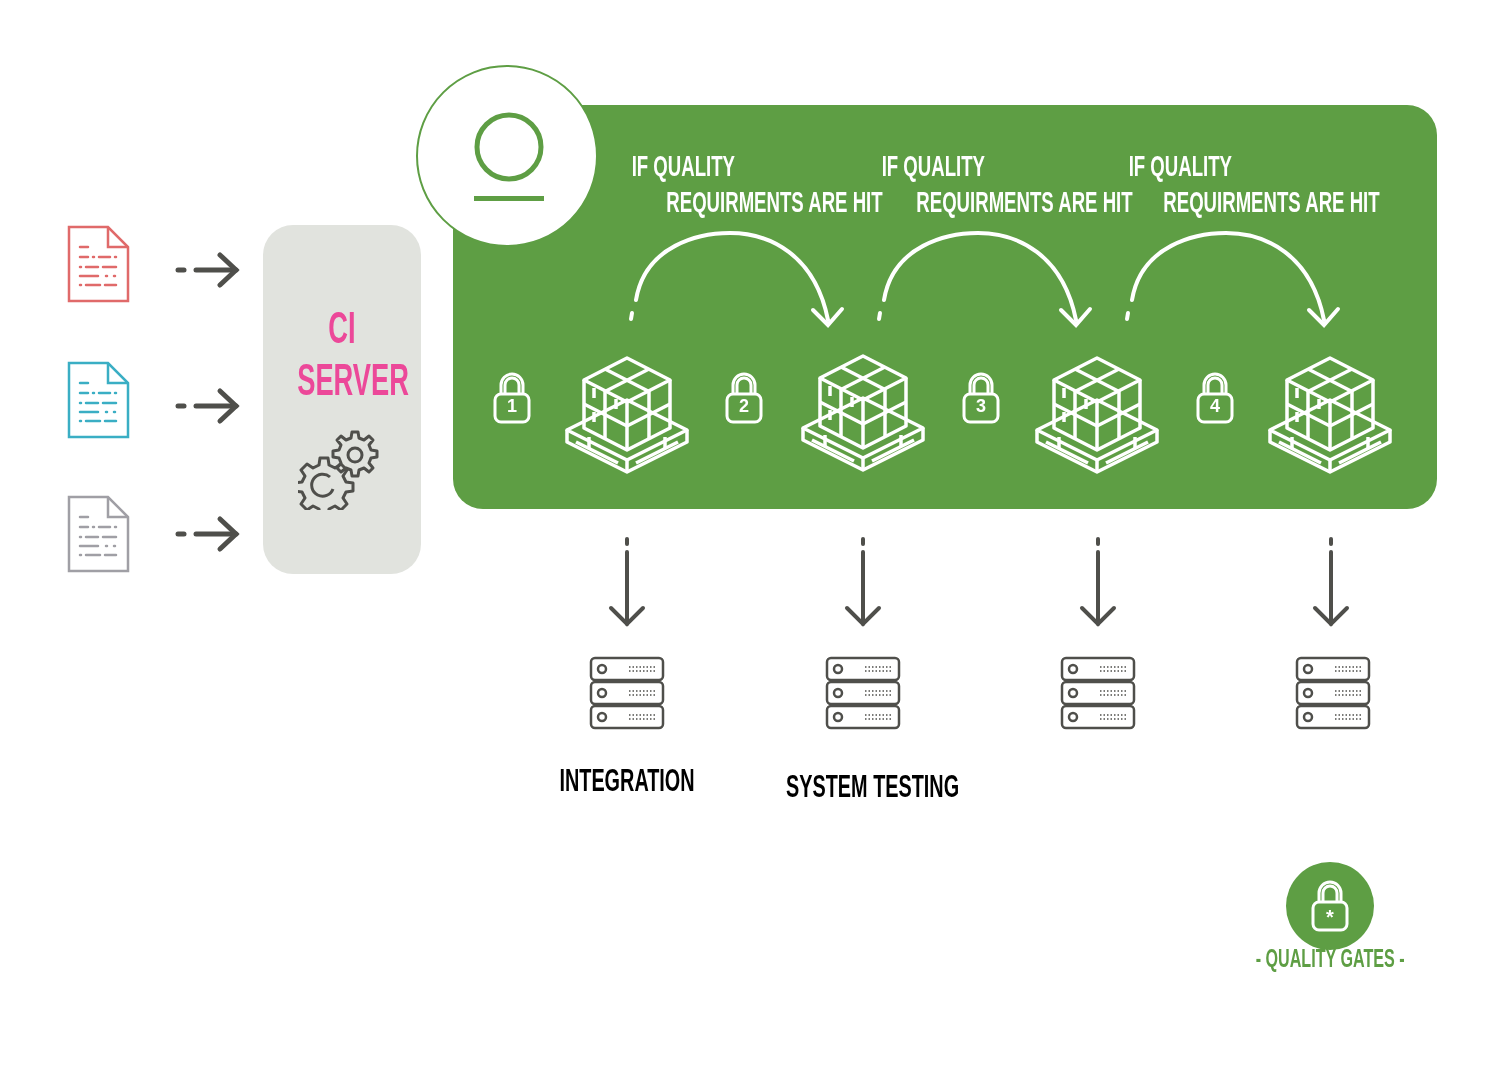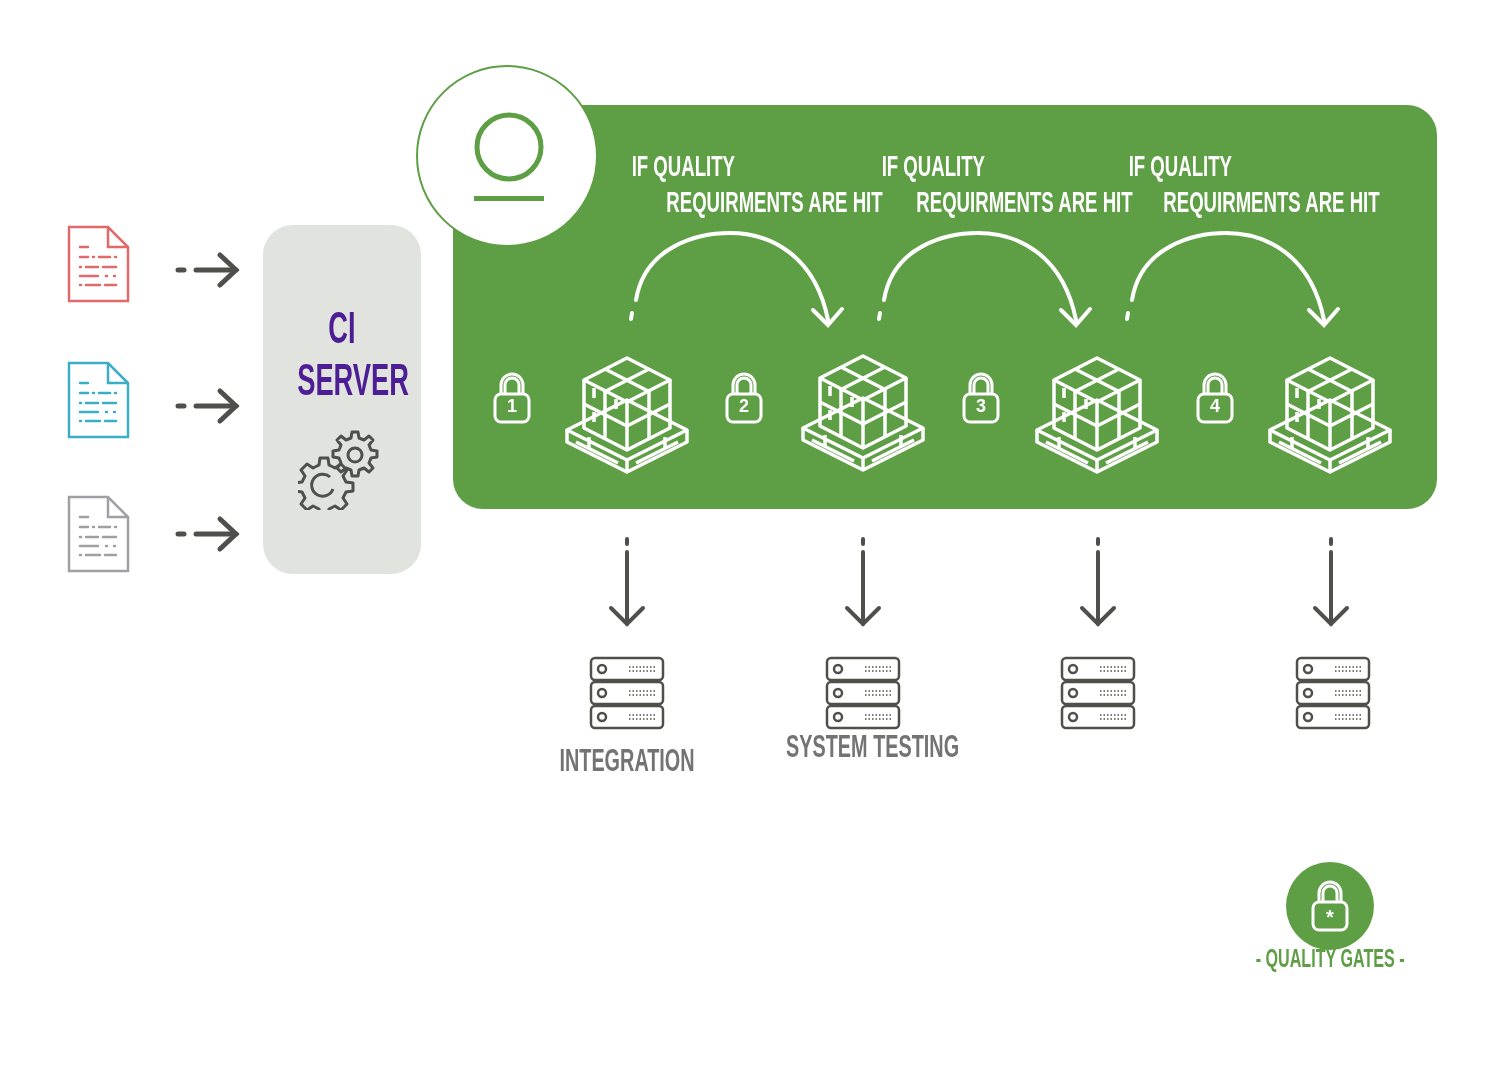--- a/index.html
+++ b/index.html
@@ -5,23 +5,23 @@
   html, body { margin:0; padding:0; background:#ffffff; }
   body { width:1508px; height:1072px; position:relative; overflow:hidden;
          font-family:"Liberation Sans", sans-serif; }
   .abs { position:absolute; }
   .cond { font-family:"Liberation Sans", sans-serif; font-weight:bold;
           transform:scaleX(0.62); transform-origin:center; white-space:nowrap; }
   #green-panel { left:453px; top:105px; width:984px; height:404px; background:#5e9e44; border-radius:30px; }
   #badge { left:416px; top:65px; width:182px; height:182px; border-radius:50%;
            background:#fff; border:2px solid #5e9e44; box-sizing:border-box; }
   #ci-box { left:263px; top:225px; width:158px; height:349px; background:#e1e3de; border-radius:30px; }
-  .ci-text { left:263px; width:158px; text-align:center; color:#4c1d95; font-size:44px; line-height:44px; }
+  .ci-text { left:263px; width:158px; text-align:center; color:#ec4899; font-size:44px; line-height:44px; }
   .req-text { color:#fff; font-size:30px; line-height:36px; width:260px; }
-  .env-label { color:#737373; font-size:32px; width:260px; text-align:center; }
+  .env-label { color:#000000; font-size:32px; width:260px; text-align:center;margin-top:20px; }
   #qg-label { color:#5e9e44; font-size:26px; width:260px; text-align:center; }
   #qg-circle { left:1286px; top:862px; width:88px; height:88px; border-radius:50%; background:#5e9e44; }
 </style>
 </head>
 <body>
 
 <svg class="abs" style="left:66px;top:224px" width="66" height="80" viewBox="0 0 66 80">
   <g fill="none" stroke="#e06a6a" stroke-width="2.5">
     <path d="M3 3 H42 L62 23 V77 H3 Z"></path>
       <path d="M42 3 V23 H62"></path>
@@ -342,21 +342,21 @@
       </g>
       <g stroke="#4f4f4b" stroke-width="1.5" stroke-dasharray="1.5 2">
         <line x1="40" y1="11" x2="66" y2="11"></line>
         <line x1="40" y1="15" x2="66" y2="15"></line>
         <line x1="40" y1="35" x2="66" y2="35"></line>
         <line x1="40" y1="39" x2="66" y2="39"></line>
         <line x1="40" y1="59" x2="66" y2="59"></line>
         <line x1="40" y1="63" x2="66" y2="63"></line>
       </g>
     </svg>
-  <div class="abs env-label" style="left:0;top:192px"><span class="cond" style="display:inline-block">SYSTEM TESTING</span></div>
+  <div class="abs env-label" style="left:0;top:212px"><span class="cond" style="display:inline-block">SYSTEM TESTING</span></div>
 </div>
 <div class="abs" style="left:968px;top:536px;width:260px;height:250px">
   <svg class="abs" style="left:110px;top:0" width="40" height="94" viewBox="0 0 40 94">
       <g stroke="#4f4f4b" stroke-width="4" stroke-linecap="round" fill="none">
         <line x1="20" y1="3" x2="20" y2="8"></line>
         <line x1="20" y1="16" x2="20" y2="88"></line>
         <polyline points="4,72 20,88 36,72"></polyline>
       </g>
     </svg>
   <svg class="abs" style="left:92px;top:120px" width="76" height="74" viewBox="0 0 76 74">

